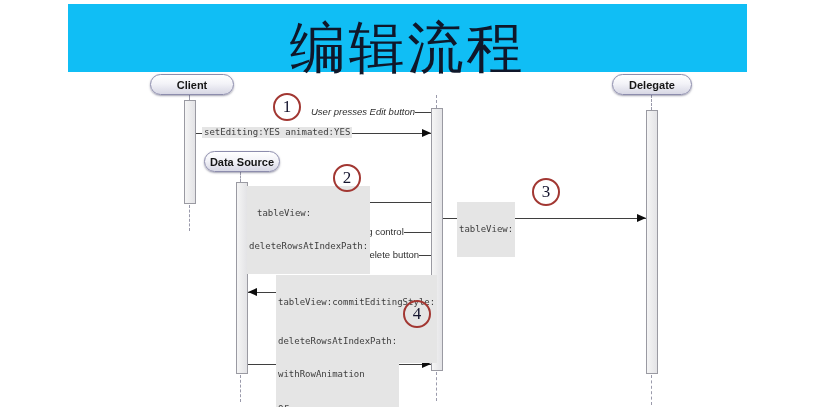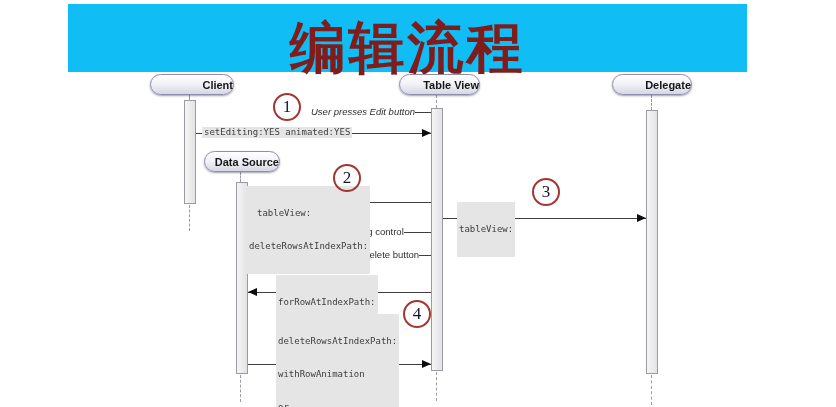--- a/index.html
+++ b/index.html
@@ -2,27 +2,27 @@
 <html><head>
 <meta charset="utf-8">
 <style>
   html,body{margin:0;padding:0;background:#fff;}
   #stage{position:relative;width:836px;height:407px;background:#ffffff;
          font-family:"Liberation Sans",sans-serif;overflow:hidden;}
   .abs{position:absolute;}
   
   .banner{left:68px;top:4px;width:679px;height:68px;background:#10BEF5;
           display:flex;align-items:center;justify-content:center;}
-  .banner-title{font-size:56px;line-height:1;color:#7f1d1d;font-weight:700;
+  .banner-title{font-size:56px;line-height:1;color:#0f172a;font-weight:400;
                 letter-spacing:3px;margin-top:19px;}
   
   .pill{height:19px;border:1px solid #8d8dad;border-radius:11px;
         background:linear-gradient(180deg,#ffffff 0%,#f3f3f8 45%,#d7d7e4 100%);
         box-shadow:0 1px 2px rgba(70,70,100,0.5);
-        display:flex;align-items:center;justify-content:flex-end;
+        display:flex;align-items:center;justify-content:center;
         font-size:11px;font-weight:bold;color:#161616;}
   
   .bar{width:10px;background:linear-gradient(90deg,#f5f5f5,#e3e3e6);
        border:1px solid #9a9aa2;}
   
   .vdash{width:0;border-left:1px dashed #9a9aab;}
   
   .hline{height:0;border-top:1px solid #3f3f3f;}
   
   .ah{width:0;height:0;}
@@ -73,23 +73,20 @@
 
   <div class="abs ah r" style="left:422px;top:129px;"></div>
   <div class="abs ah l" style="left:248px;top:198px;"></div>
   <div class="abs ah r" style="left:637px;top:214px;"></div>
   <div class="abs ah l" style="left:248px;top:288px;"></div>
   <div class="abs ah r" style="left:422px;top:360px;"></div>
 
   <div class="abs pill" style="left:150px;top:74px;width:82px;">
     <span>Client</span>
   </div>
-  <div class="abs pill" style="left:399px;top:74px;width:79px;">
-    <span>Table View</span>
-  </div>
   <div class="abs pill" style="left:204px;top:151px;width:74px;">
     <span>Data Source</span>
   </div>
   <div class="abs pill" style="left:612px;top:74px;width:78px;">
     <span>Delegate</span>
   </div>
 
   <div class="abs sans" style="left:311px;top:106px;font-style:italic;">User presses Edit button</div>
   <div class="abs sans" style="left:286px;top:226px;">User presses editing control</div>
   <div class="abs sans" style="left:304px;top:249px;">User presses Delete button</div>
@@ -99,20 +96,21 @@
   <div class="abs mono" style="left:247px;top:186px;">
     <span class="ind8">tableView:</span>
     <span class="ln">deleteRowsAtIndexPath:</span>
   </div>
 
   <div class="abs mono" style="left:457px;top:202px;">
     <span class="ln">tableView:</span>
   </div>
 
   <div class="abs mono" style="left:276px;top:275px;">
+    <span class="ln">tableView:commitEditingStyle:</span>
     <span class="ln">forRowAtIndexPath:</span>
   </div>
 
   <div class="abs mono" style="left:276px;top:314px;">
     <span class="ln">deleteRowsAtIndexPath:</span>
     <span class="ln">withRowAnimation</span>
     <span class="ln">or</span>
     
     
   </div>

